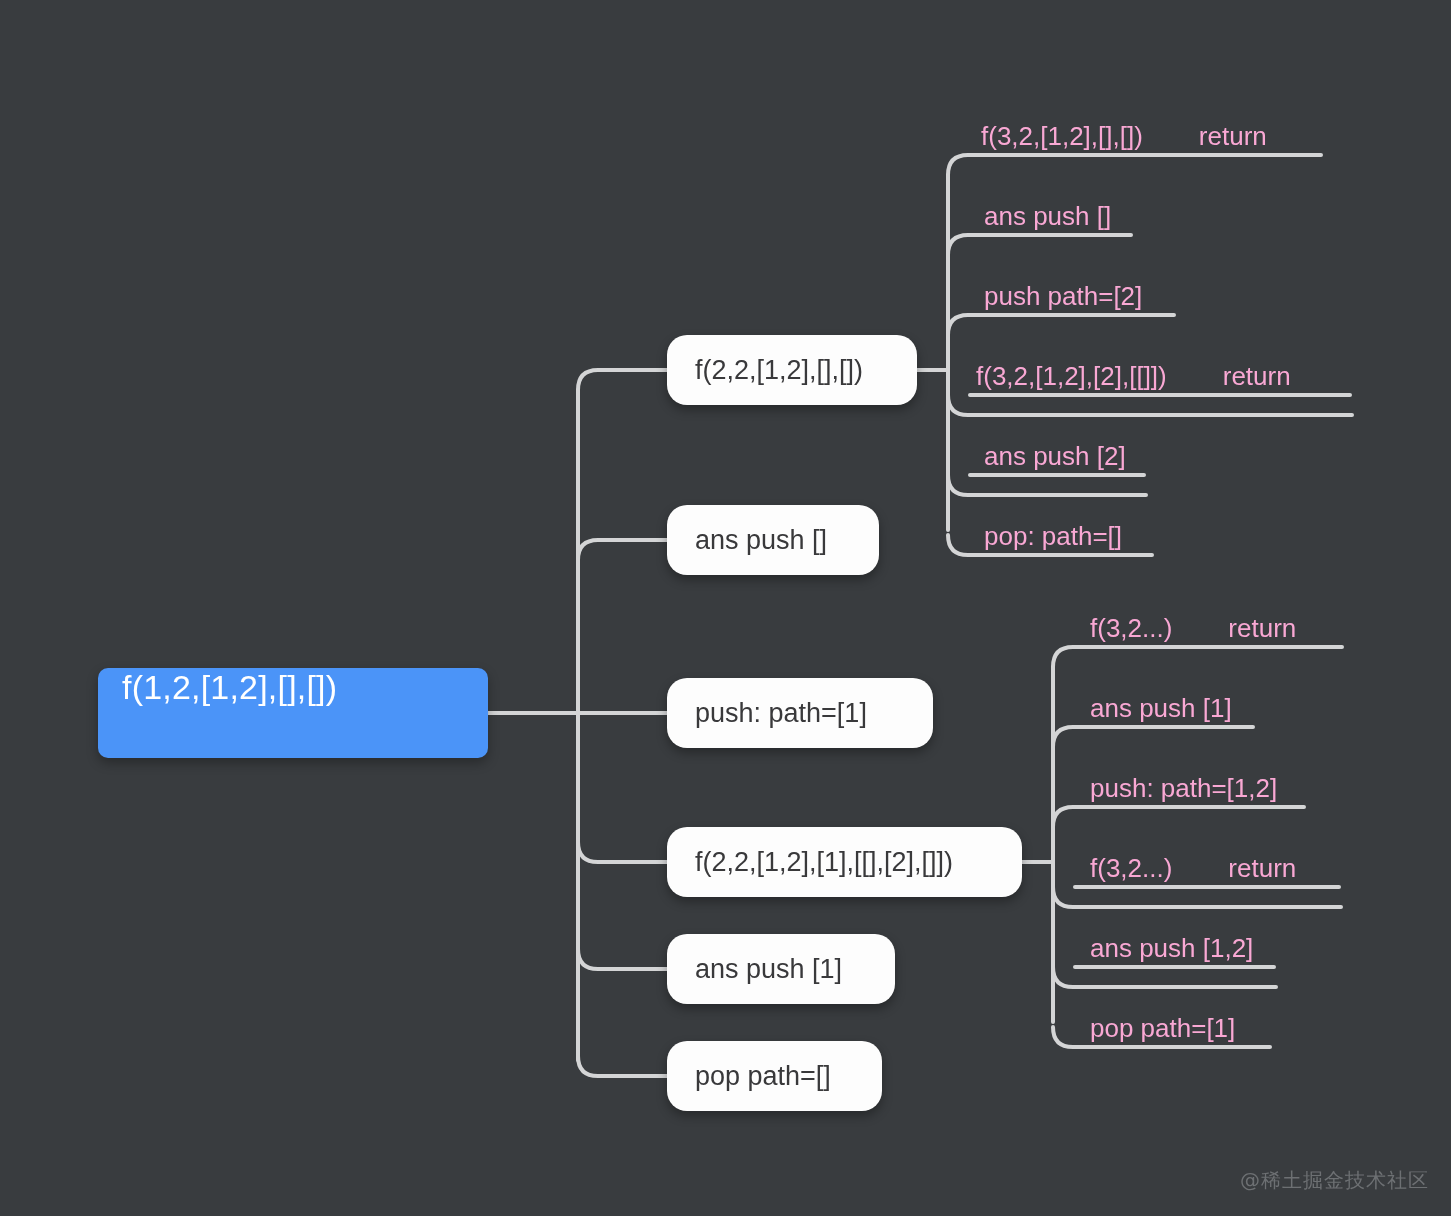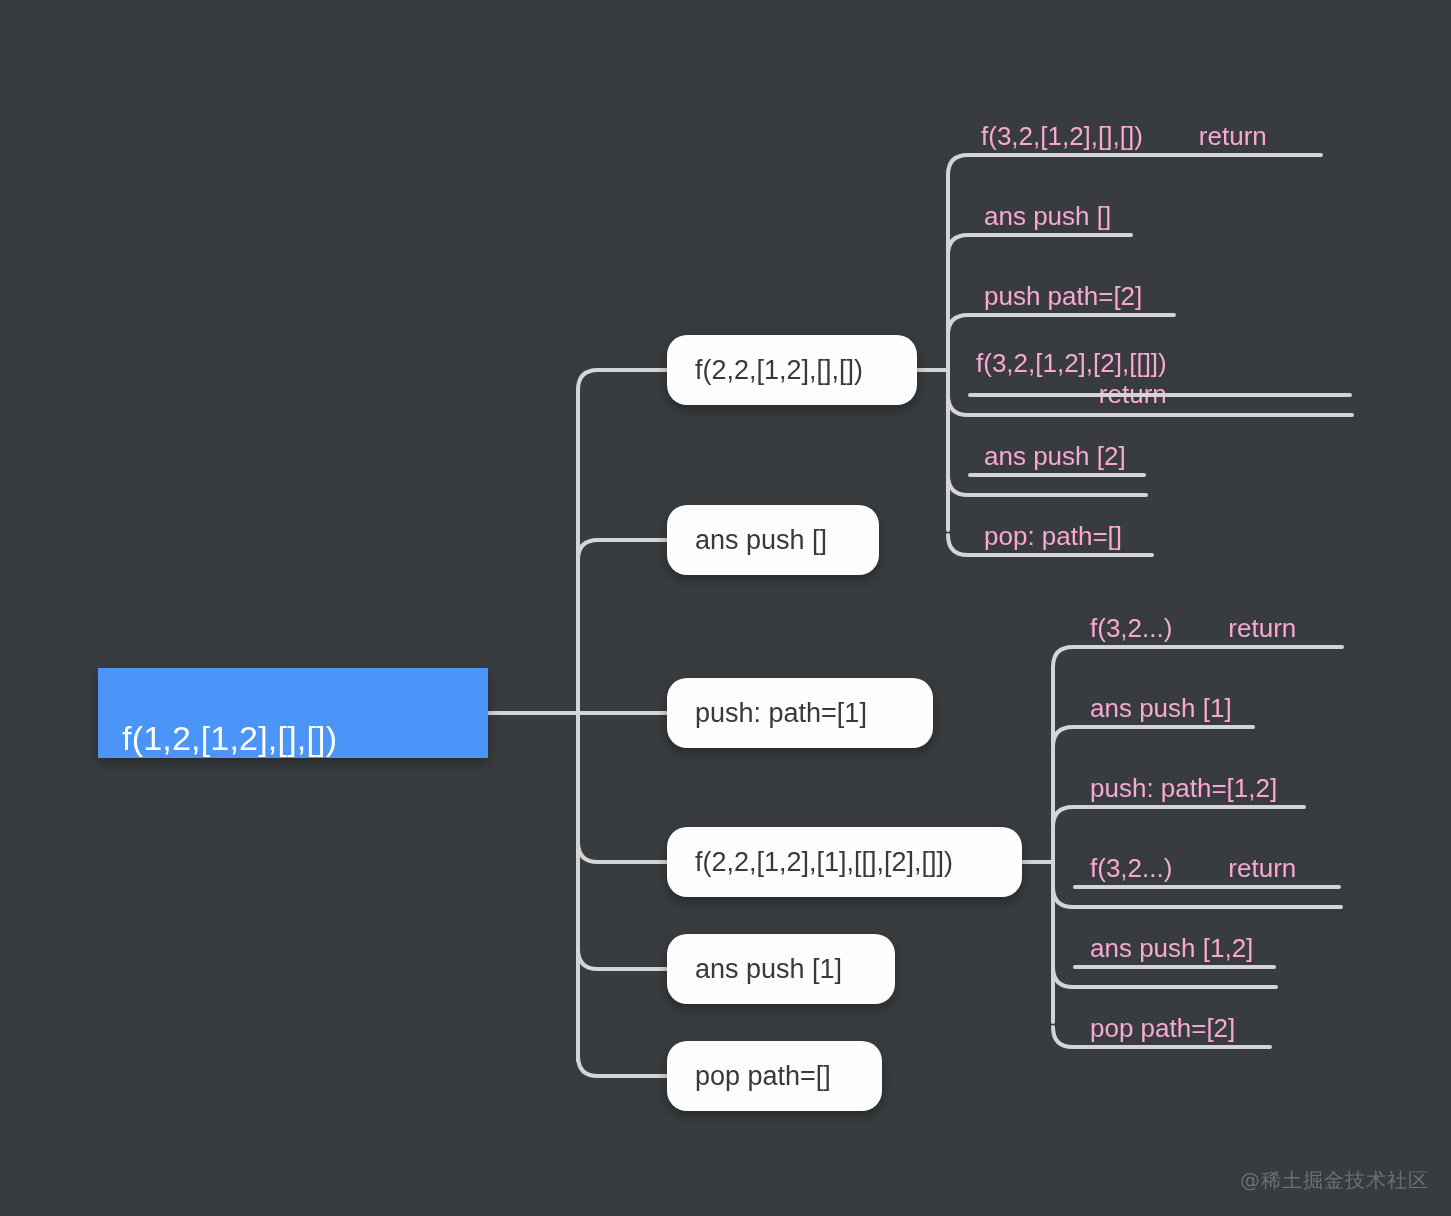--- a/index.html
+++ b/index.html
@@ -19,25 +19,25 @@
     position: absolute;
     left: 0; top: 0;
     width: 1451px;
     height: 1216px;
     pointer-events: none;
   }
   
   .root-node {
     position: absolute;
     display: flex;
-    align-items: flex-end;
+    align-items: flex-start;
     box-sizing: border-box;
     background: #4b94f8;
     color: #ffffff;
-    border-radius: 1px;
+    border-radius: 10px;
     padding: 0 24px;
     font-size: 34px;
     letter-spacing: 0.2px;
     box-shadow: 0 5px 12px rgba(0,0,0,0.30);
     white-space: nowrap;
   }
   
   .box-node {
     position: absolute;
     display: flex;
@@ -167,21 +167,21 @@
   <div class="leaf-node" style="left:984px; top:188px; height:44px;">
     <span class="leaf-text">ans push []</span>
   </div>
   <div class="leaf-underline" style="left:968px; top:233px; width:163px;"></div>
 
   <div class="leaf-node" style="left:984px; top:268px; height:44px;">
     <span class="leaf-text">push path=[2]</span>
   </div>
   <div class="leaf-underline" style="left:968px; top:313px; width:206px;"></div>
 
-  <div class="leaf-node" style="left:976px; top:348px; height:44px;flex-direction:column;">
+  <div class="leaf-node" style="left:976px; top:348px; height:44px;">
     <span class="leaf-text">f(3,2,[1,2],[2],[[]])</span>
     <span class="leaf-return">return</span>
   </div>
   <div class="leaf-underline" style="left:968px; top:393px; width:384px;"></div>
 
   <div class="leaf-node" style="left:984px; top:428px; height:44px;">
     <span class="leaf-text">ans push [2]</span>
   </div>
   <div class="leaf-underline" style="left:968px; top:473px; width:178px;"></div>
 
@@ -211,19 +211,19 @@
     <span class="leaf-return">return</span>
   </div>
   <div class="leaf-underline" style="left:1073px; top:885px; width:268px;"></div>
 
   <div class="leaf-node" style="left:1090px; top:920px; height:44px;">
     <span class="leaf-text">ans push [1,2]</span>
   </div>
   <div class="leaf-underline" style="left:1073px; top:965px; width:203px;"></div>
 
   <div class="leaf-node" style="left:1090px; top:1000px; height:44px;">
-    <span class="leaf-text">pop path=[2]</span>
+    <span class="leaf-text">pop path=[1]</span>
   </div>
   <div class="leaf-underline" style="left:1073px; top:1045px; width:197px;"></div>
 
   <div class="watermark">@稀土掘金技术社区</div>
 
 </div>
 
 </body></html>

